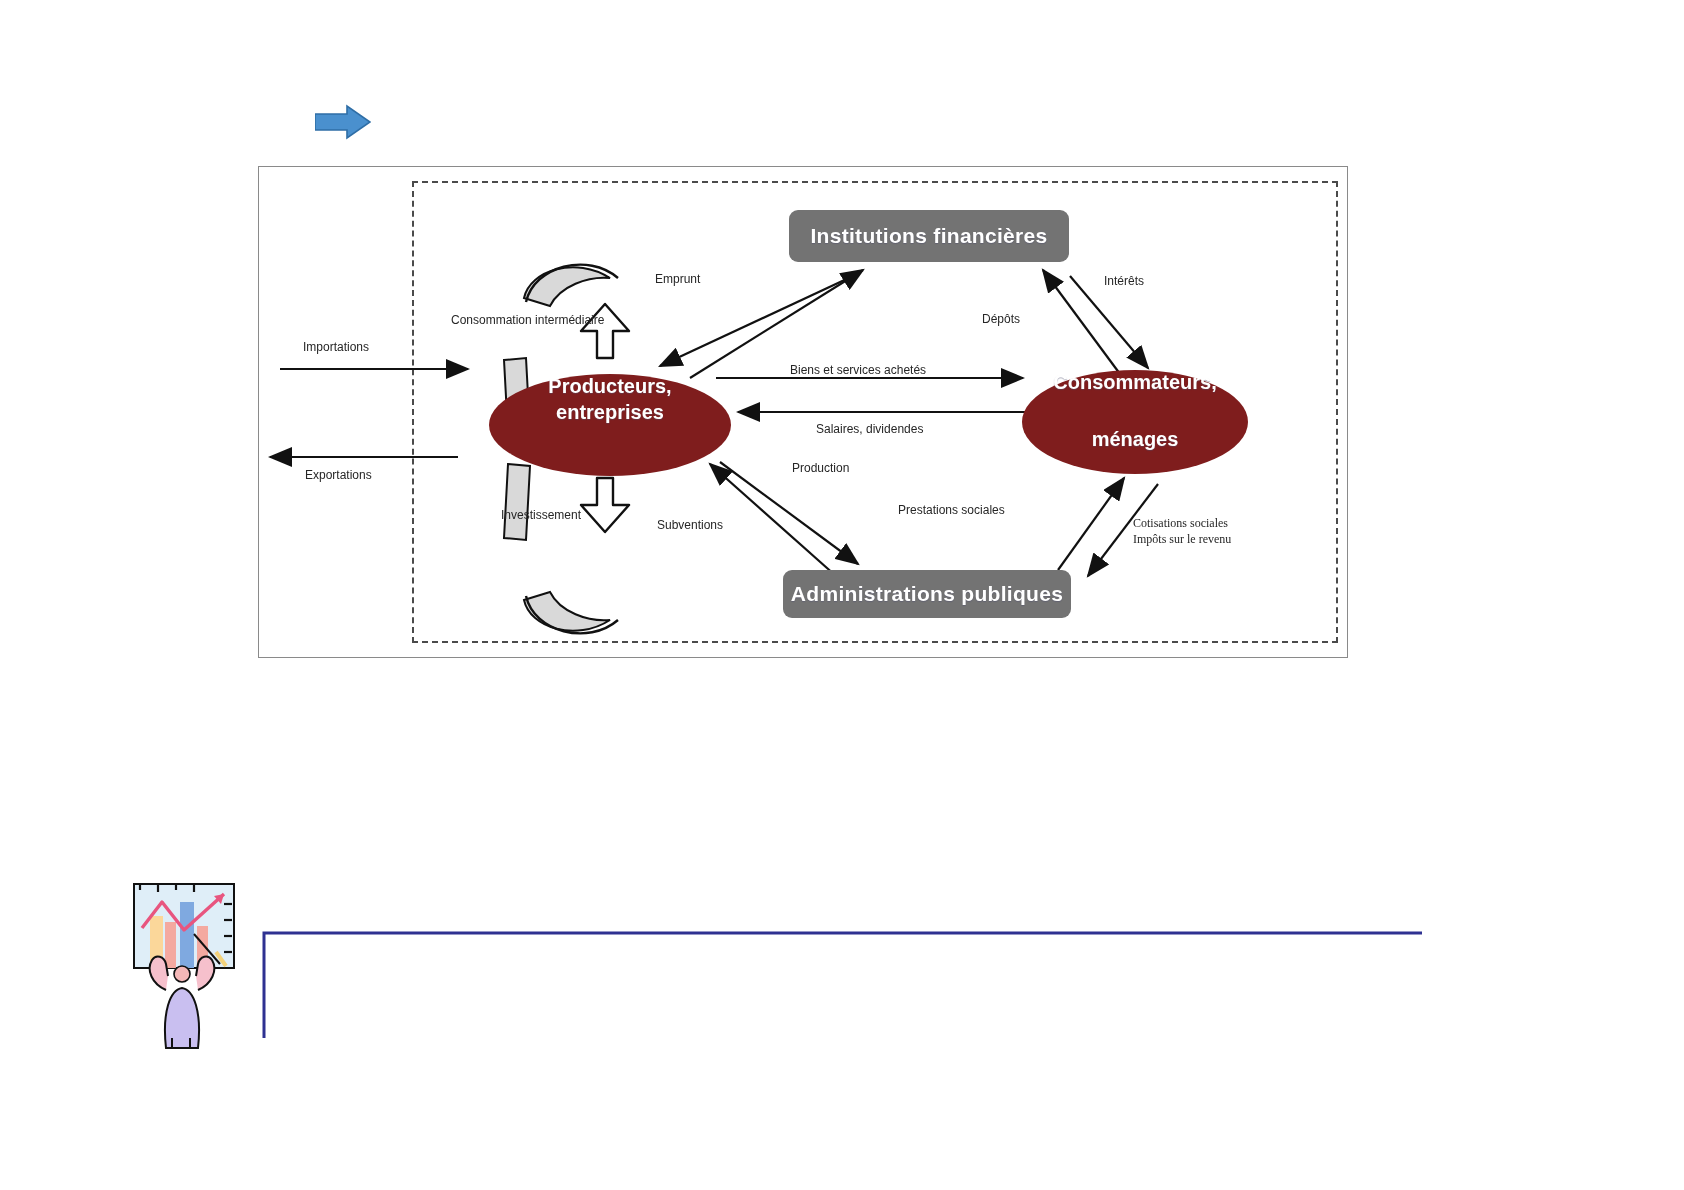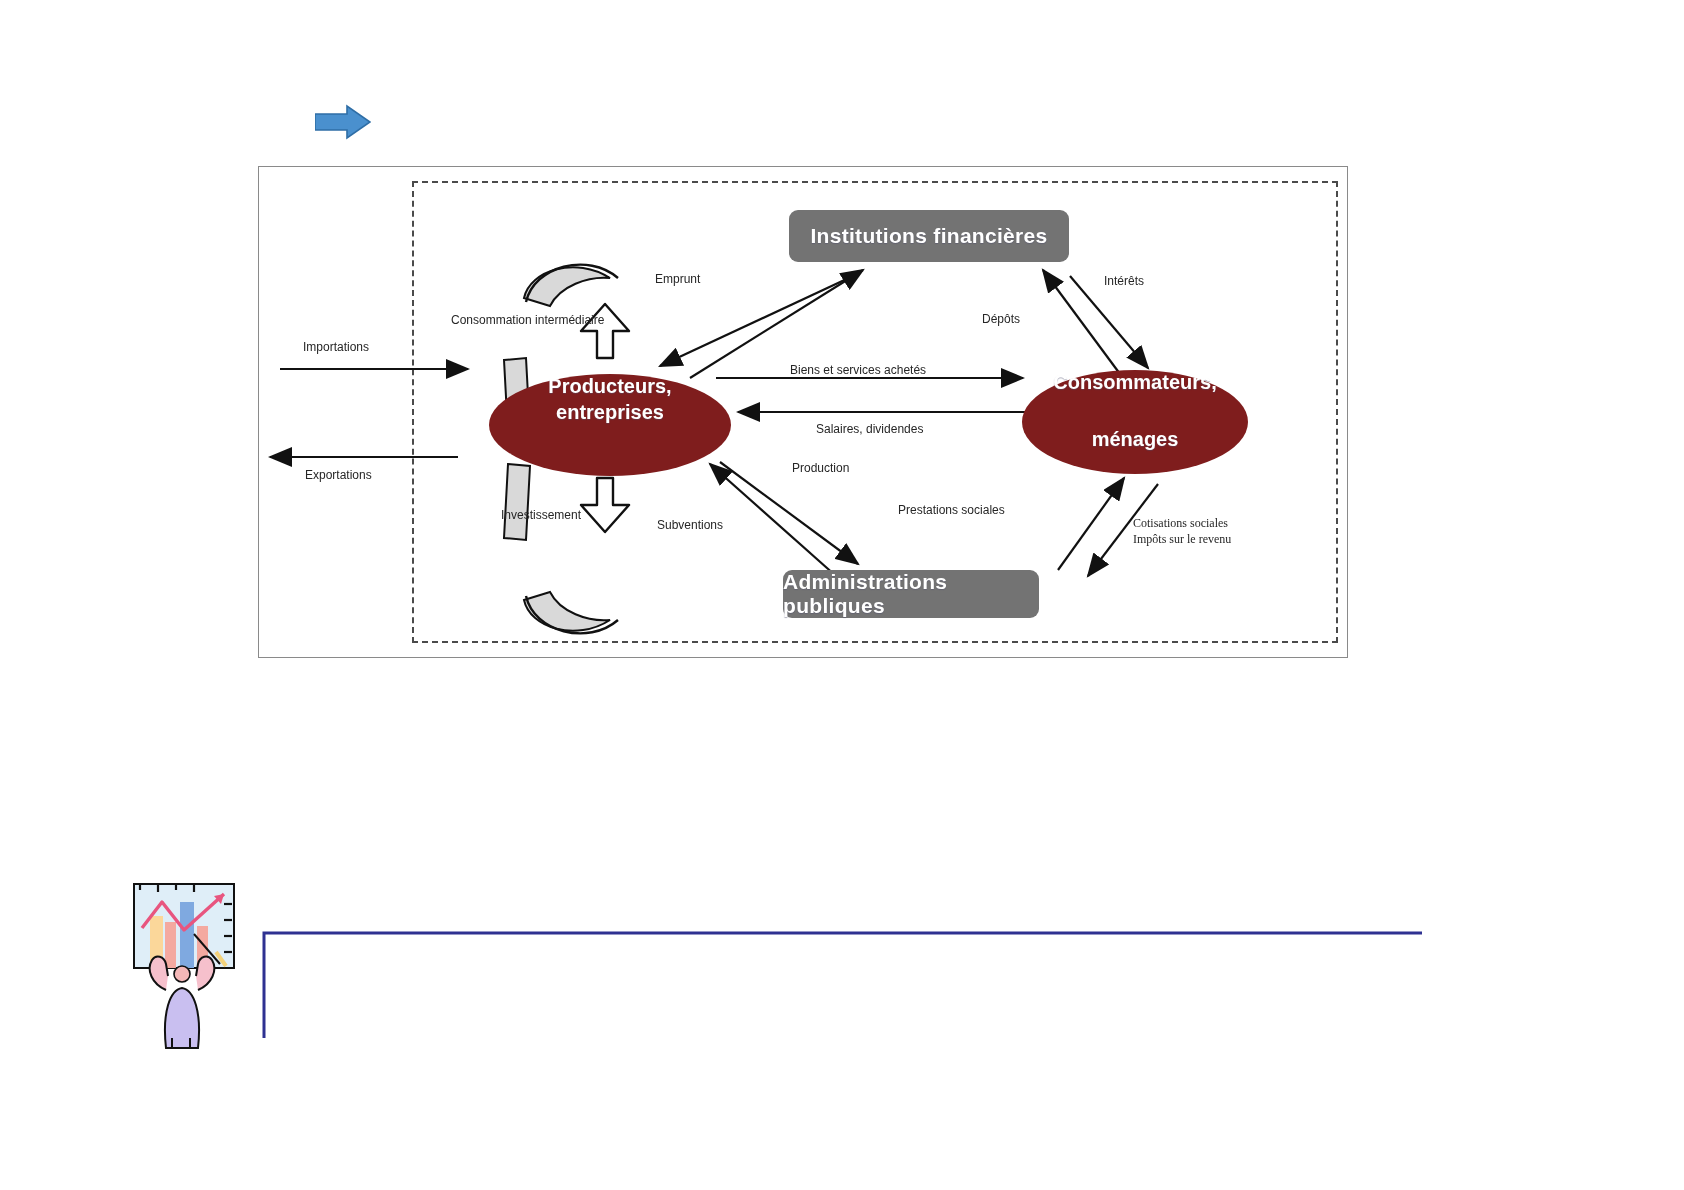--- a/index.html
+++ b/index.html
@@ -23,21 +23,21 @@
   .diagram-svg{position:absolute;left:258px;top:166px;width:1090px;height:492px;}
 
   
   .node-box{
     position:absolute;background:#737373;border-radius:9px;
     color:#ffffff;font-weight:bold;display:flex;align-items:center;
     justify-content:center;letter-spacing:.3px;
     text-shadow:0 1px 1px rgba(80,80,110,.45);
   }
   #node-institutions{left:789px;top:210px;width:280px;height:52px;font-size:21px;}
-  #node-administrations{left:783px;top:570px;width:256px;height:48px;font-size:21px;}
+  #node-administrations{left:783px;top:570px;width:288px;height:48px;font-size:21px;}
 
   .node-ellipse{
     position:absolute;background:#7f1d1d;border-radius:50%;
     color:#ffffff;font-weight:bold;display:flex;flex-direction:column;
     align-items:center;justify-content:flex-start;line-height:1.28;font-size:20px;
     text-shadow:0 1px 1px rgba(80,80,110,.45);
   }
   #node-producteurs{left:489px;top:374px;width:242px;height:102px;}
   #node-consommateurs{left:1022px;top:370px;width:226px;height:104px;gap:31px;}
 

